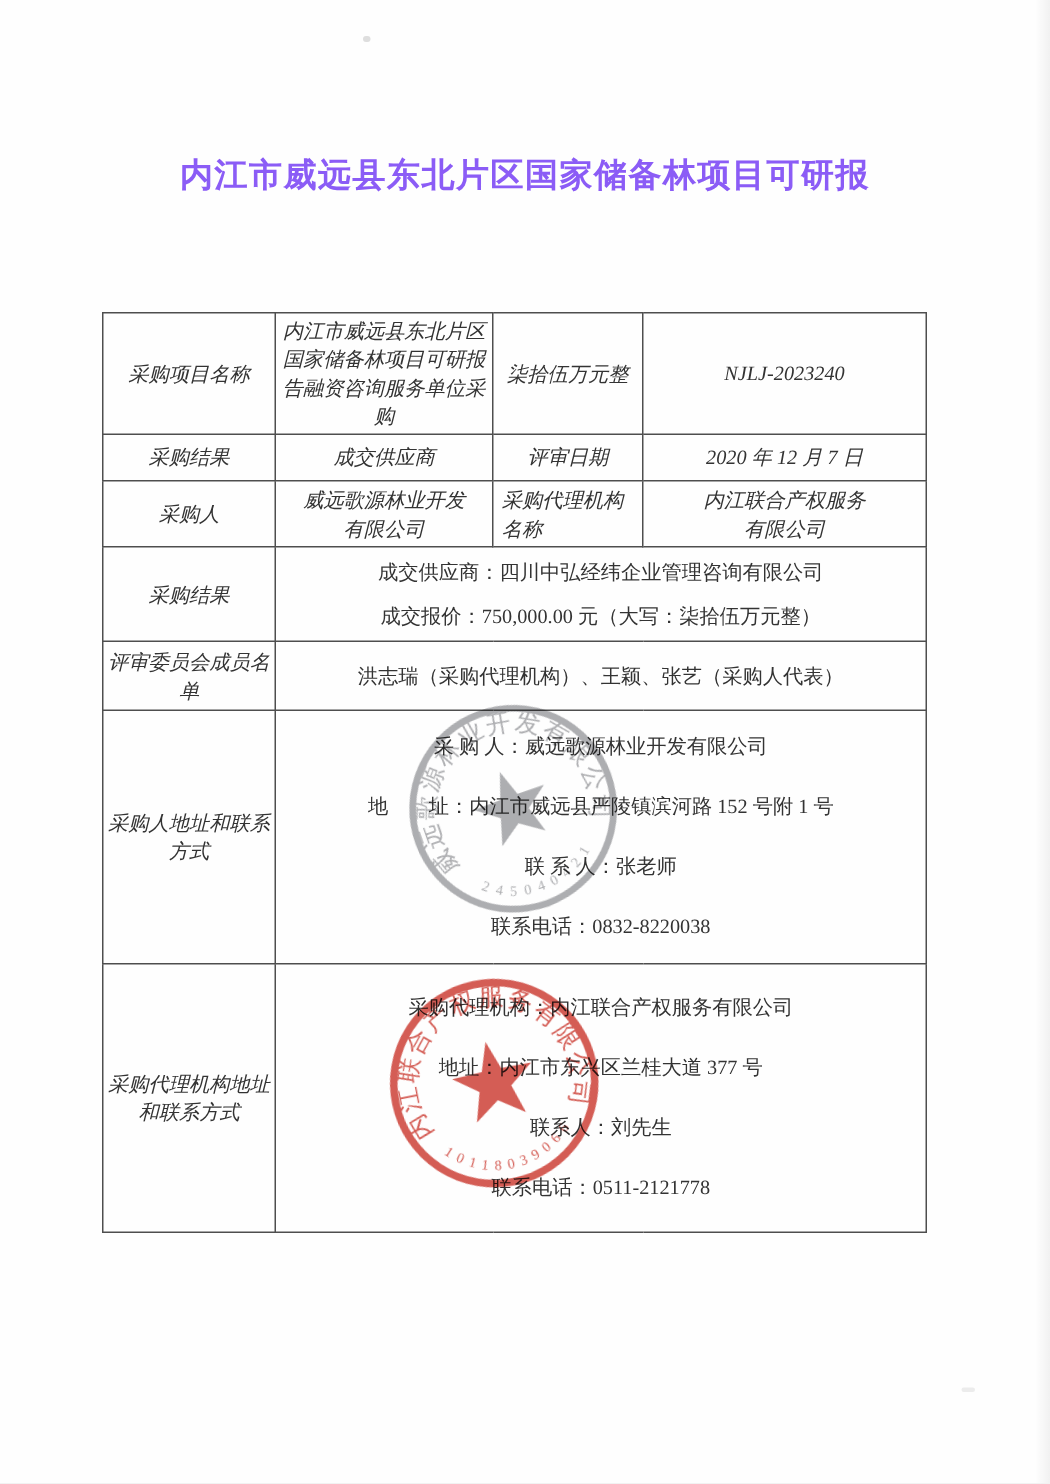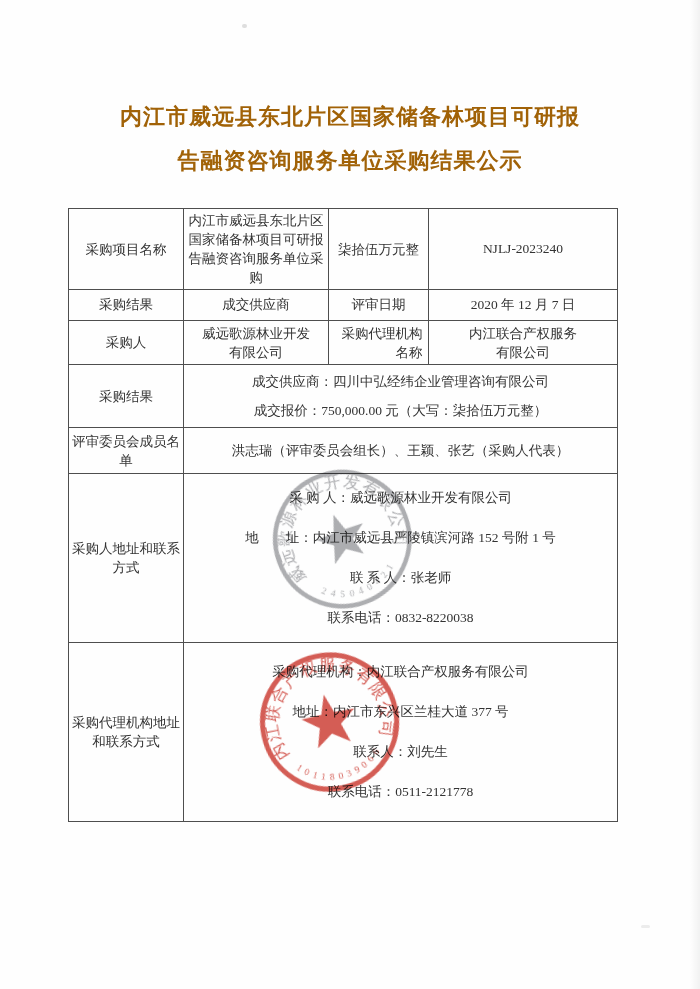--- a/index.html
+++ b/index.html
@@ -17,63 +17,62 @@
     background:linear-gradient(to right,rgba(0,0,0,0),rgba(0,0,0,0.05));
     pointer-events:none;
   }
   .speck{position:absolute;background:#b9b9b9;border-radius:2px;opacity:.45;}
 
   .doc-title{
     position:absolute;top:95px;left:0;width:100%;
     text-align:center;
     font-size:22px;font-weight:700;
     line-height:44px;letter-spacing:1px;
-    color:#a16207;
+    color:#8b5cf6;
   }
 
   table.main{
     position:absolute;left:68px;top:208px;
     width:549px;
     border-collapse:collapse;
     table-layout:fixed;
     font-size:13.5px;
     color:#333;
   }
   table.main td{
     border:1px solid #4e4e4e;
     vertical-align:middle;
     padding:2px 3px;
     word-break:break-all;
   }
-  td.c{text-align:center;}
+  td.c{text-align:center;font-style:italic;}
   td.lft{text-align:center;padding-left:13px;padding-right:8px;}
   .tight{display:inline-block;max-width:141px;text-align:center;line-height:19px;}
   .wrap8{display:inline-block;max-width:115px;text-align:center;line-height:19px;}
-  .wrap6{display:inline-block;max-width:88px;text-align:right;line-height:19px;}
+  .wrap6{display:inline-block;max-width:88px;text-align:left;line-height:19px;}
   .lbl{line-height:19px;}
   .lines p{margin:0;line-height:29px;}
   .lines-wide p{margin:4px;line-height:36px;}
 
   .stamp{
     position:absolute;
     mix-blend-mode:multiply;
     pointer-events:none;
   }
   .stamp svg text{font-family:"Liberation Serif","DejaVu Serif",serif;}
   .stamp-buyer{left:258px;top:454px;transform:rotate(-20deg);opacity:.72;filter:blur(.3px);}
   .stamp-agency{left:245px;top:637px;transform:rotate(-12deg);opacity:.88;filter:blur(.2px);}
 </style>
 </head>
 <body>
 
 <div class="page">
 
   <div class="doc-title">
     <div>内江市威远县东北片区国家储备林项目可研报</div>
-    <div>告融资咨询服务单位采购结果公示</div>
   </div>
 
   <table class="main">
     <colgroup>
       <col style="width:115px">
         <col style="width:145px">
         <col style="width:100px">
         <col style="width:189px">
     </colgroup>
     <tbody>
@@ -97,21 +96,21 @@
       </tr>
       <tr style="height:62px">
         <td class="c"><span class="lbl">采购结果</span></td>
         <td class="lft lines" colspan="3">
           <p>成交供应商：四川中弘经纬企业管理咨询有限公司</p>
           <p>成交报价：750,000.00 元（大写：柒拾伍万元整）</p>
         </td>
       </tr>
       <tr style="height:46px">
         <td class="c"><span class="lbl">评审委员会成员名单</span></td>
-        <td class="lft" colspan="3"><span>洪志瑞（评审委员会组长）、王颖、张艺（采购人代表）</span></td>
+        <td class="lft" colspan="3"><span>洪志瑞（采购代理机构）、王颖、张艺（采购人代表）</span></td>
       </tr>
       <tr style="height:148px">
         <td class="c"><span class="lbl">采购人地址和联系方式</span></td>
         <td class="lft lines-wide" colspan="3">
           <p>采 购 人：威远歌源林业开发有限公司</p>
           <p>地　　址：内江市威远县严陵镇滨河路 152 号附 1 号</p>
           <p>联 系 人：张老师</p>
           <p>联系电话：0832-8220038</p>
         </td>
       </tr>

